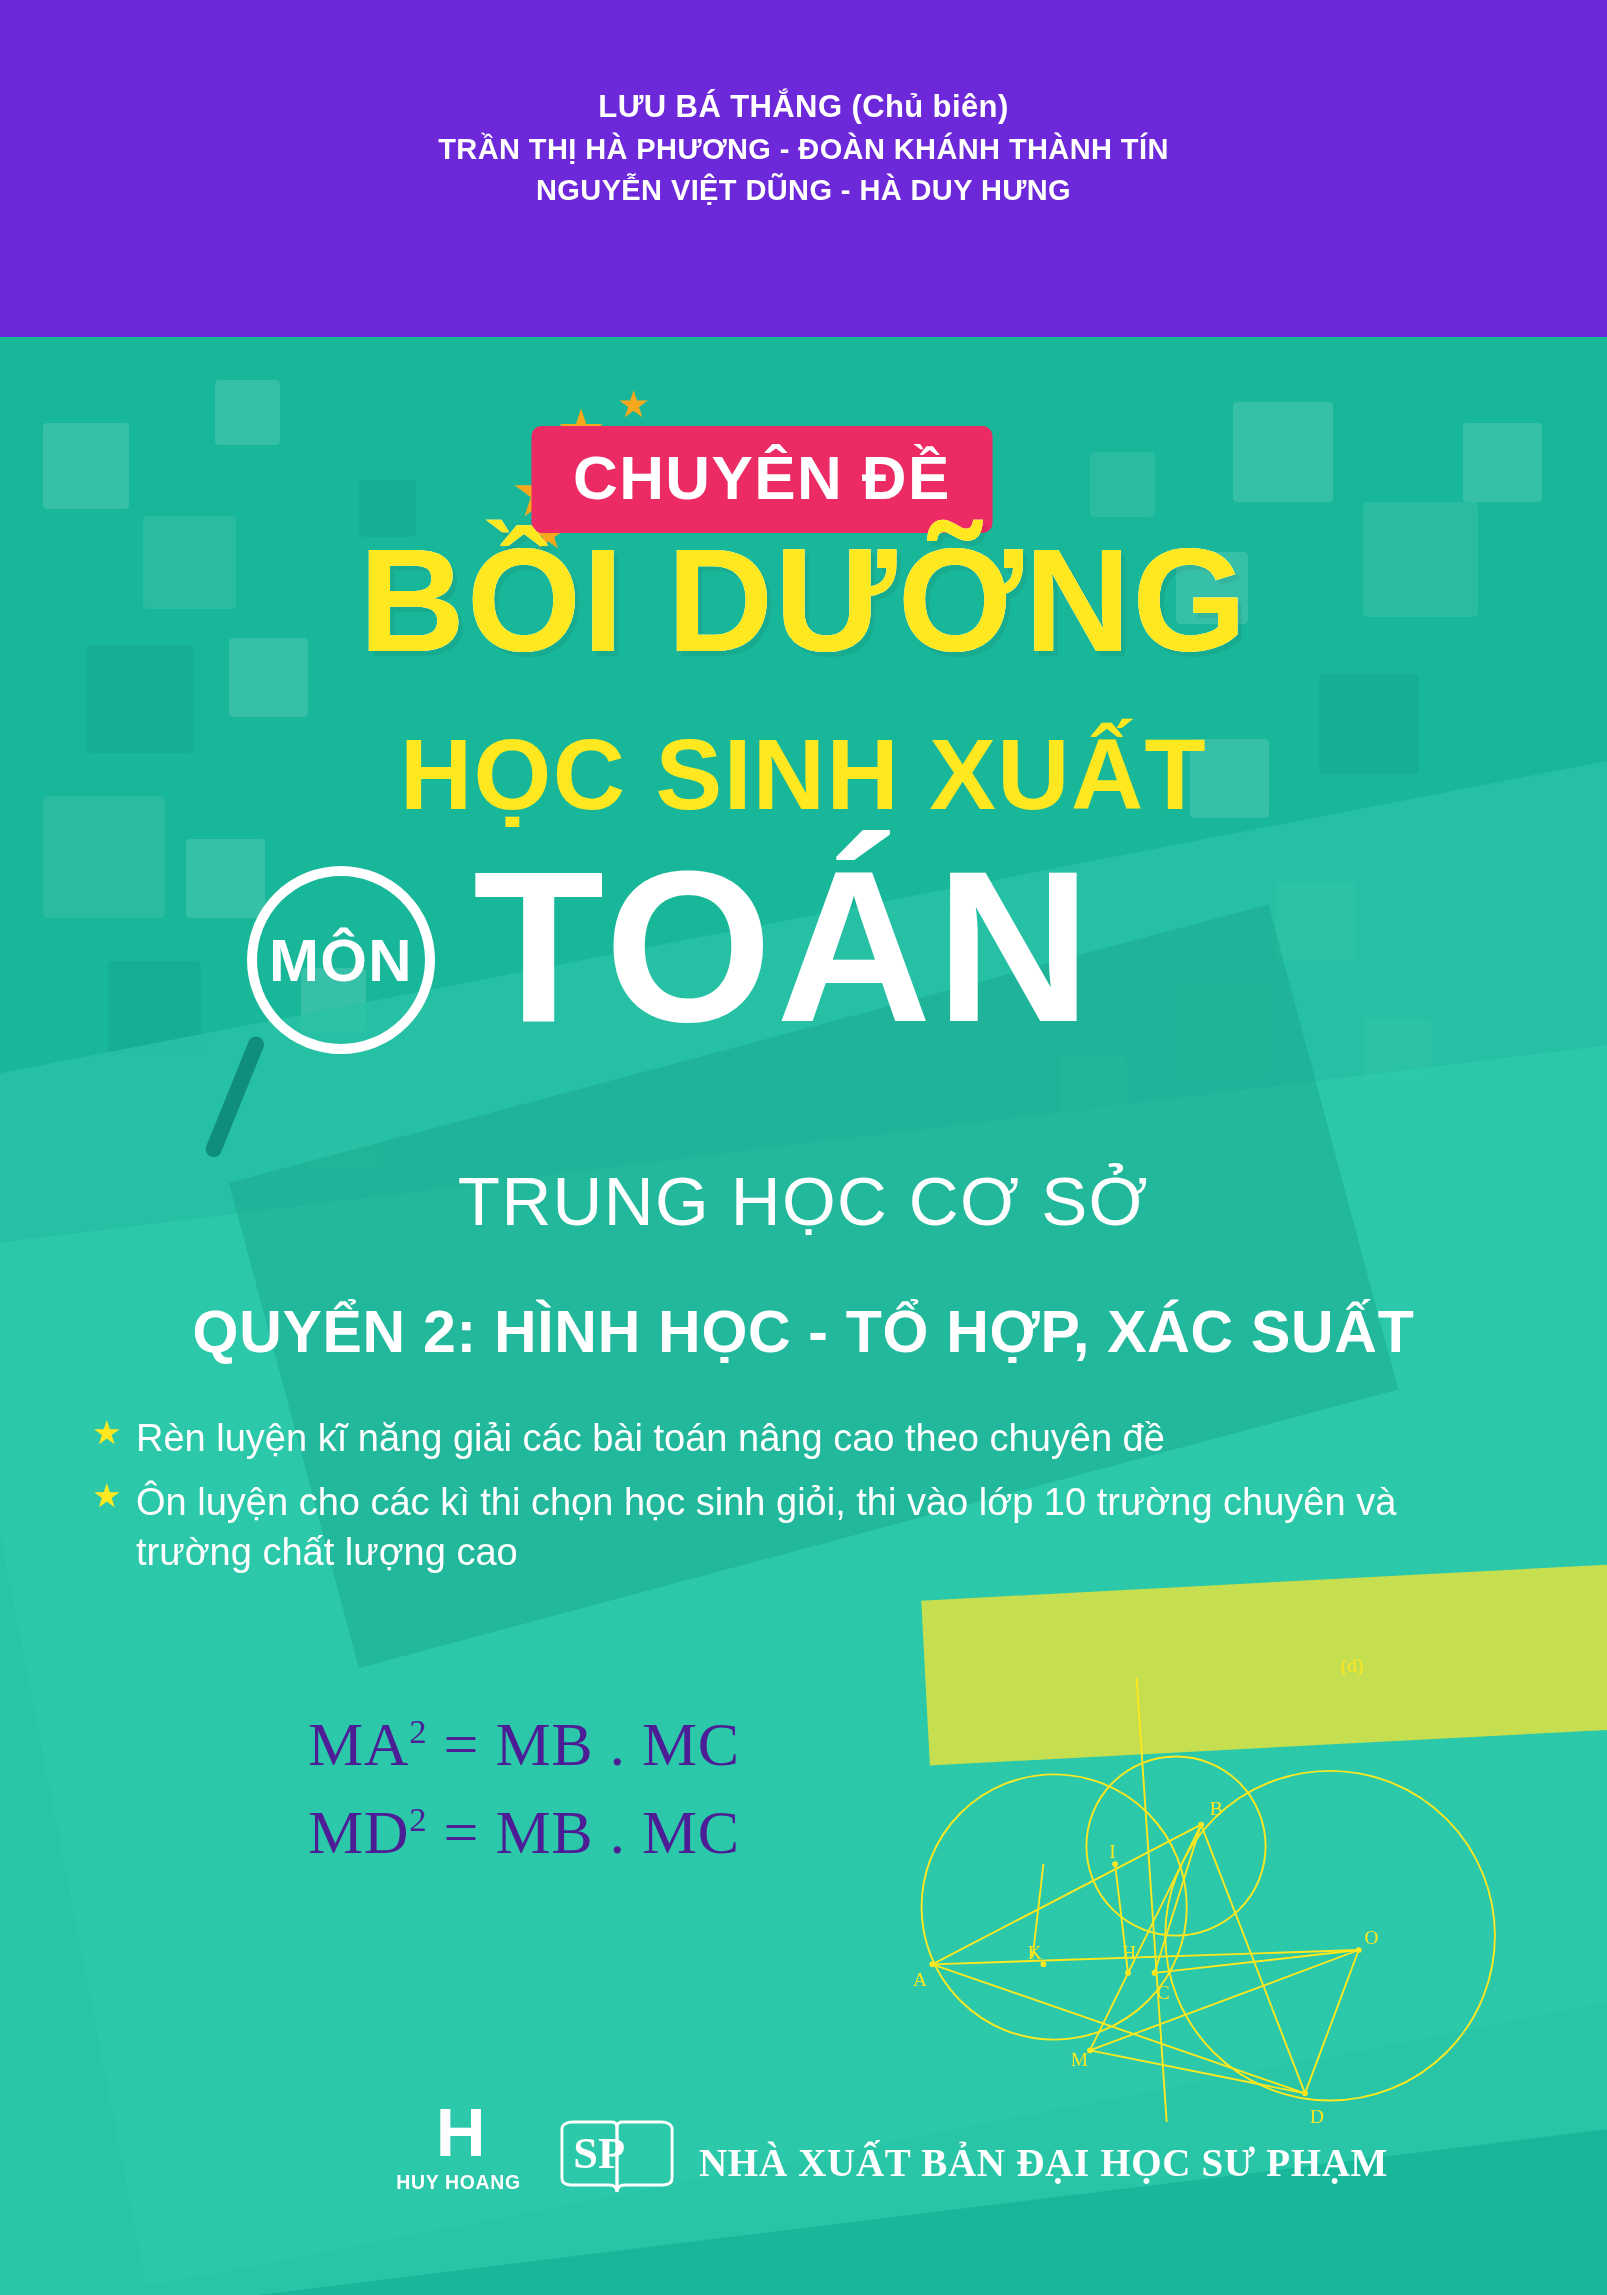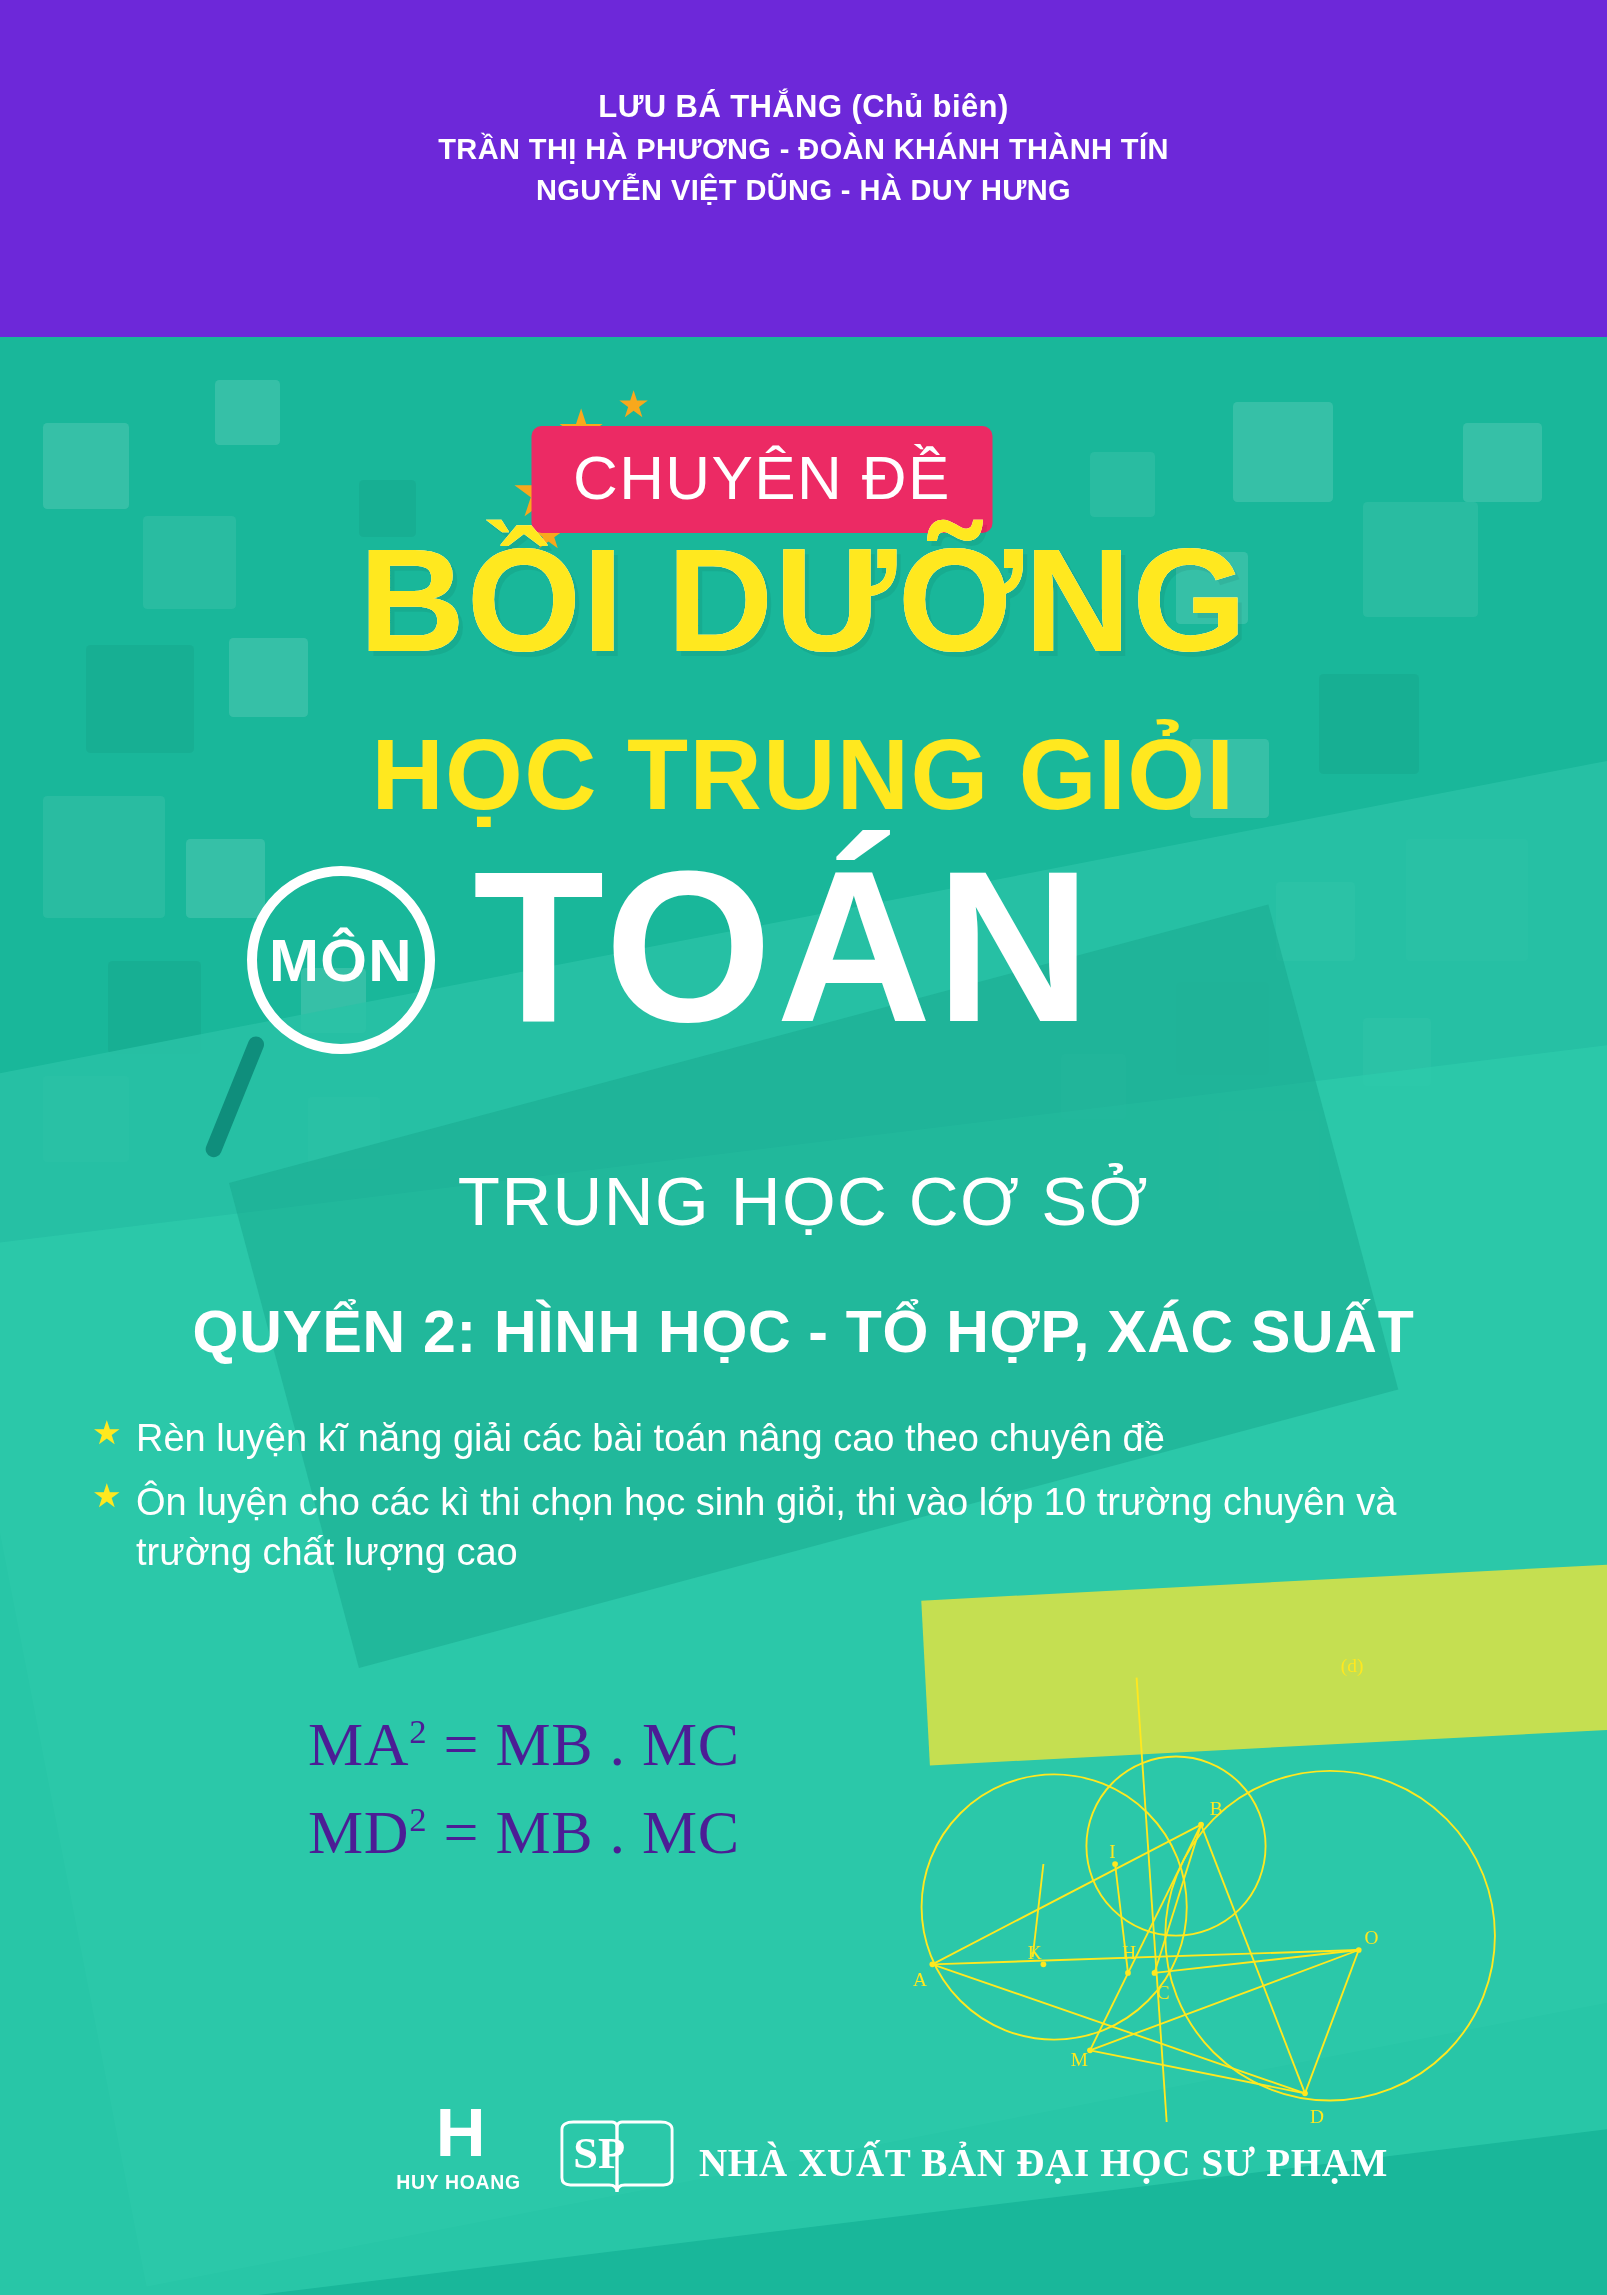--- a/index.html
+++ b/index.html
@@ -107,21 +107,21 @@
     transform: translateX(-50%);
     width: 717px;
     height: 158px;
   }
   .badge {
     position: absolute;
     left: 86px; top: 37px;
     background: #ec2a64;
     color: #ffffff;
     font-size: 62px;
-    font-weight: normal;
+    font-weight: bold;
     letter-spacing: 1.4px;
     padding: 16px 42px 20px 42px;
     border-radius: 10px;
     white-space: nowrap;
   }
   .star {
     position: absolute;
     color: #f8a81c;
     line-height: 1;
     text-shadow: none;
@@ -374,21 +374,21 @@
 
       <div class="badge-wrap">
         <span class="star" style="left:111px; top:13px;  font-size:56px;">★</span>
         <span class="star" style="left:172px; top:-2.9px; font-size:37px;">★</span>
         <span class="star" style="left:65px;  top:69px;  font-size:69px;">★</span>
         <span class="star" style="left:86px; top:126px; font-size:39px;">★</span>
         <div class="badge">CHUYÊN ĐỀ</div>
       </div>
 
       <div class="title-main">BỒI DƯỠNG</div>
-      <div class="title-sub">HỌC TRUNG GIỎI</div>
+      <div class="title-sub">HỌC SINH XUẤT</div>
 
       <div class="mon-row">
         <div class="magnifier">
           <div class="mag-handle"></div>
           <div class="mag-circle">
             <span>MÔN</span>
           </div>
         </div>
         <div class="toan">TOÁN</div>
       </div>

